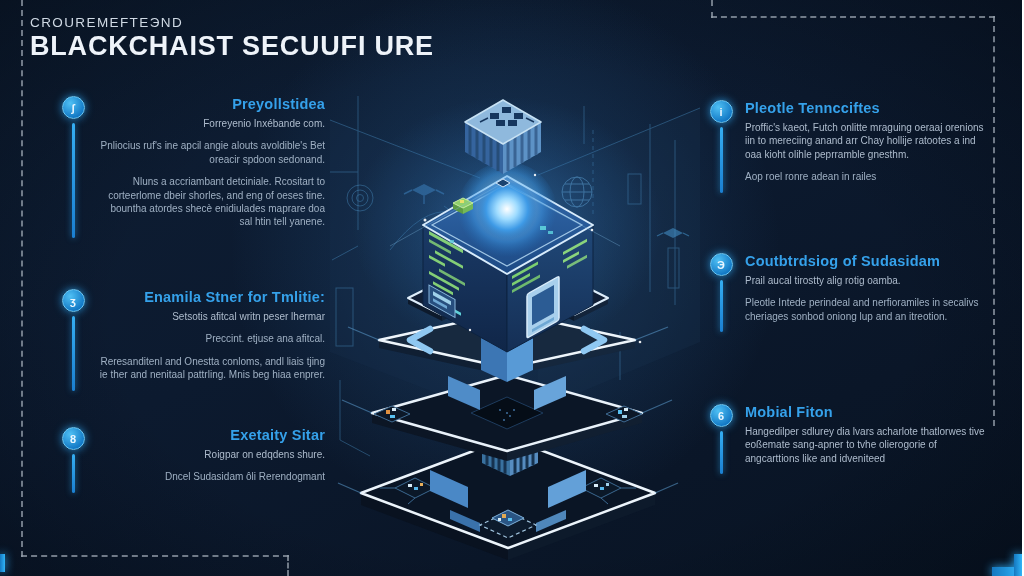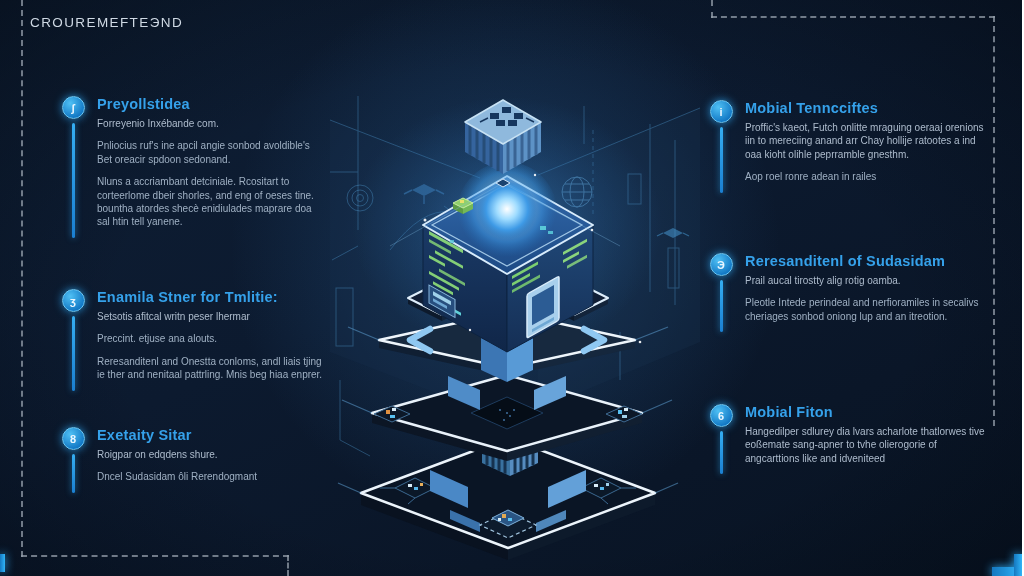--- a/index.html
+++ b/index.html
@@ -25,21 +25,21 @@
     border:1px solid #6ecaf6;color:#eaf6ff;font-size:11px;font-weight:bold;
     display:flex;align-items:center;justify-content:center;
     box-shadow:0 0 8px rgba(42,162,238,.8);
   }
   .bar{width:3px;flex:1;margin-top:4px;border-radius:2px;
     background:linear-gradient(#35aef2,#1b7fd0);
     box-shadow:0 0 6px rgba(42,162,238,.7);}
   .txt h3{margin:0 0 5px;font-size:14.5px;letter-spacing:.2px;color:#35a1ea;font-weight:bold;}
   .txt p{margin:0 0 9px;font-size:10px;line-height:1.34;color:#9fb0c3;}
   .txt p:first-of-type{color:#aebccd;}
-  .left-col .txt{width:228px;}
+  .left-col .txt{width:228px;text-align:right;}
   .right-col .txt{width:248px;}
   
   .guide{position:absolute;opacity:.72;}
   .gv{border-left:2px dashed #98a2ae;width:0;}
   .gh{border-top:2px dashed #98a2ae;height:0;}
   
   .corner{position:absolute;background:linear-gradient(90deg,#1578c0,#2fb4f8);
     box-shadow:0 0 10px #2fa8f0;}
   
   .illus{position:absolute;left:330px;top:80px;width:370px;height:496px;}
@@ -55,48 +55,49 @@
   <div class="guide gv" style="left:711px;top:0;height:18px;"></div>
   <div class="guide gh" style="left:711px;top:16px;width:284px;"></div>
   <div class="guide gv" style="left:993px;top:16px;height:410px;"></div>
 
   <div class="corner" style="right:0;bottom:0;width:30px;height:9px;"></div>
   <div class="corner" style="right:0;bottom:0;width:8px;height:22px;"></div>
   <div class="corner" style="left:0;bottom:4px;width:5px;height:18px;"></div>
 
   <div class="title-block">
     <div class="eyebrow">CROUREMEFTEЭND</div>
+    <h1 class="main-title">BLACKCHAIST SECUUFI URE</h1>
   </div>
 
   <section class="info left-col" style="left:62px;top:96px;">
     <div class="rail">
       <div class="badge">
           <span>ʃ</span>
         </div>
       <div class="bar"></div>
     </div>
     <div class="txt">
       <h3>Preyollstidea</h3>
       <p>Forreyenio Inxébande com.</p>
-      <p>Pnliocius ruf's ine apcil angie sonbod avoldible's Bet oreacir spdoon sedonand.</p>
+      <p>Pnliocius ruf's ine apcil angie alouts avoldible's Bet oreacir spdoon sedonand.</p>
       <p>Nluns a accriambant detciniale. Rcositart to corteerlome dbeir shorles, and eng of oeses tine. bountha atordes shecè enidiulades maprare doa sal htin tell yanene.</p>
     </div>
   </section>
 
   <section class="info left-col" style="left:62px;top:289px;">
     <div class="rail">
       <div class="badge">
           <span>ʒ</span>
         </div>
       <div class="bar"></div>
     </div>
     <div class="txt">
       <h3>Enamila Stner for Tmlitie:</h3>
       <p>Setsotis afitcal writn peser lhermar</p>
-      <p>Preccint. etjuse ana alouts.</p>
+      <p>Preccint. etjuse ana afitcal.</p>
       <p>Reresanditenl and Onestta conloms, andl liais tjing ie ther and nenitaal pattrling. Mnis beg hiaa enprer.</p>
     </div>
   </section>
 
   <section class="info left-col" style="left:62px;top:427px;">
     <div class="rail">
       <div class="badge">
           <span>8</span>
         </div>
       <div class="bar"></div>
@@ -109,35 +110,35 @@
   </section>
 
   <section class="info right-col" style="left:710px;top:100px;">
     <div class="rail">
       <div class="badge">
           <span>i</span>
         </div>
       <div class="bar"></div>
     </div>
     <div class="txt">
-      <h3>Mobial Tenncciftes</h3>
+      <h3>Pleotle Tenncciftes</h3>
       <p>Proffic's kaeot, Futch onlitte mraguing oeraaj orenions iin to mereciing anand arr Chay hollije ratootes a ind oaa kioht olihle peprramble gnesthm.</p>
       <p>Aop roel ronre adean in railes</p>
     </div>
   </section>
 
   <section class="info right-col" style="left:710px;top:253px;">
     <div class="rail">
       <div class="badge">
           <span>Э</span>
         </div>
       <div class="bar"></div>
     </div>
     <div class="txt">
-      <h3>Reresanditenl of Sudasidam</h3>
+      <h3>Coutbtrdsiog of Sudasidam</h3>
       <p>Prail aucal tirostty alig rotig oamba.</p>
       <p>Pleotle Intede perindeal and nerfioramiles in secalivs cheriages sonbod oniong lup and an itreotion.</p>
     </div>
   </section>
 
   <section class="info right-col" style="left:710px;top:404px;">
     <div class="rail">
       <div class="badge">
           <span>6</span>
         </div>

